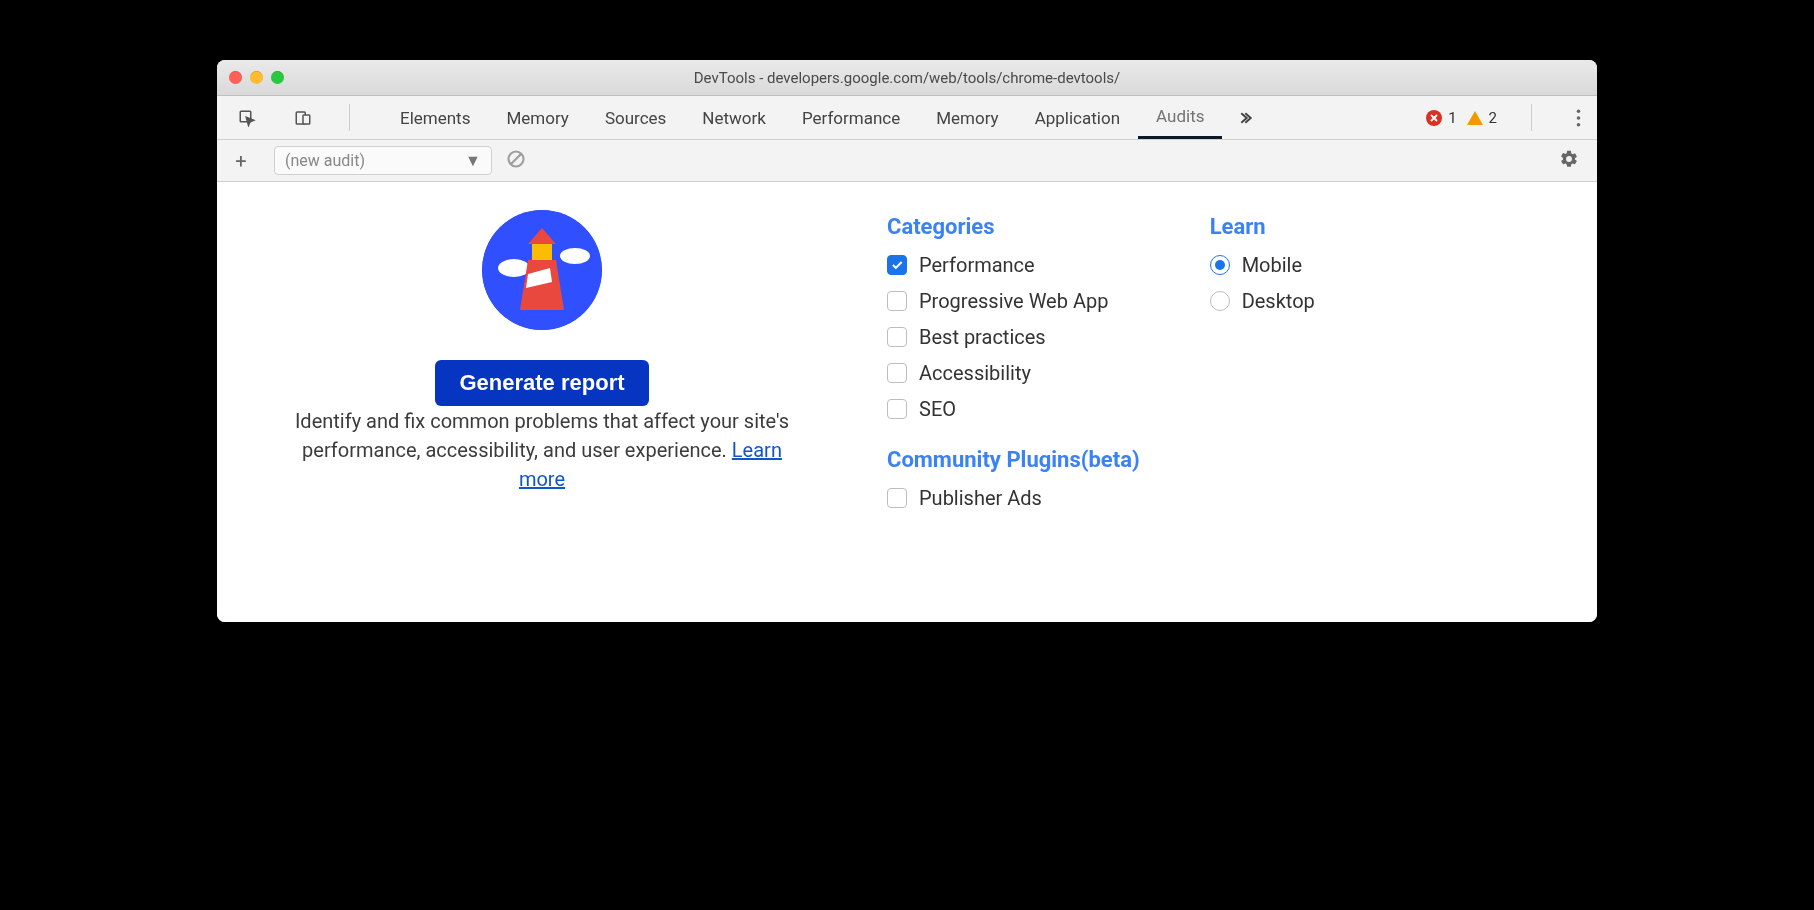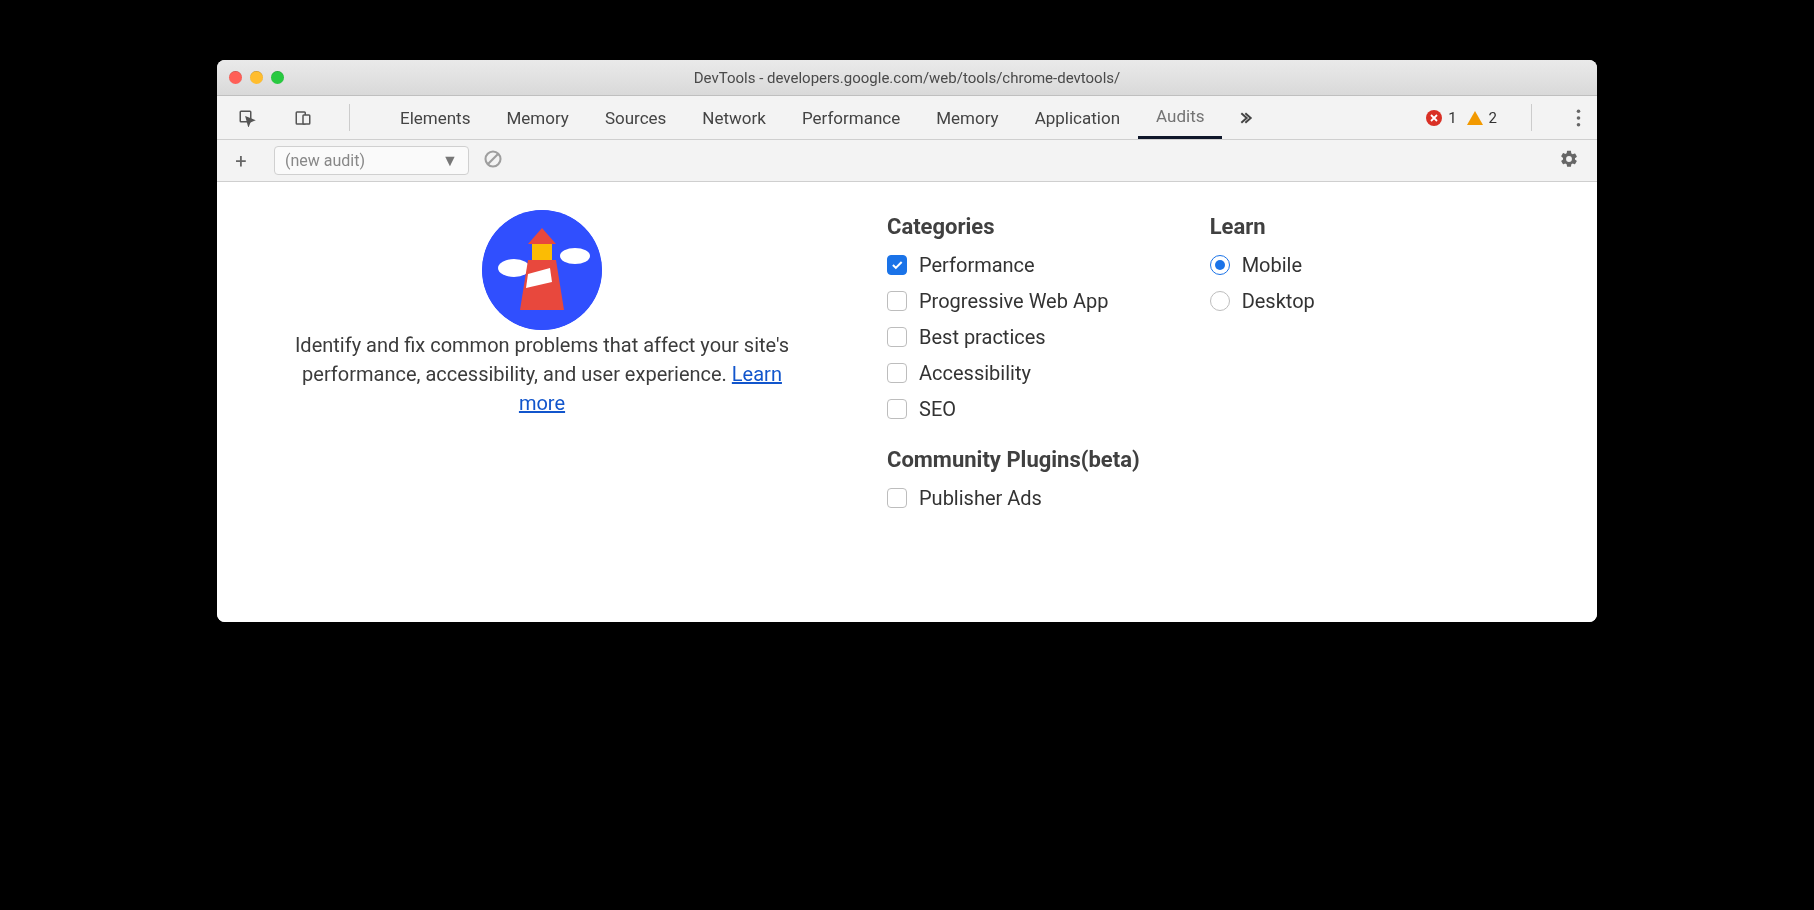--- a/index.html
+++ b/index.html
@@ -65,21 +65,21 @@
     .circle-red { width:16px;height:16px;border-radius:50%;background:#d93025; display:flex;align-items:center;justify-content:center;}
     .circle-red svg { width:10px;height:10px; }
     .tri-yel { width:0;height:0;border-left:8px solid transparent;border-right:8px solid transparent;border-bottom:14px solid #f29900;}
     .kebab { padding:0 16px; display:flex;align-items:center;}
     .subbar {
       height: 42px; background:#f3f3f3; border-bottom:1px solid #cfcfcf;
       display:flex; align-items:center; padding:0 10px;
     }
     .plus { width:28px; text-align:center; color:#666; font-size:20px; cursor:pointer;}
     .audit-select {
-      display:flex; align-items:center; gap:77px;
+      display:flex; align-items:center; gap:100px;
       border:1px solid #d0d0d0; border-radius:4px; background:#fafafa;
       padding:4px 10px; margin-left:6px; color:#888; font-size:16px; cursor:pointer;
     }
     .audit-select .chev { color:#777; }
     .noblock { margin-left:14px; color:#9e9e9e; cursor:pointer;}
     .gear { margin-left:auto; color:#666; padding-right:8px; cursor:pointer;}
     .content {
       display:flex; gap:40px; padding: 28px 20px 60px 20px; background:#fff;
       min-height: 440px;
     }
@@ -88,21 +88,21 @@
       width:120px;height:120px;border-radius:50%;background:#304ffe;
       display:flex;align-items:center;justify-content:center;position:relative;overflow:hidden;
     }
     .gen-btn {
       margin-top:30px; background:#0535c1;color:#fff;border:none;
       padding:10px 24px;font-size:22px;font-weight:600;border-radius:6px;cursor:pointer;
     }
     .desc { margin-top:1px; text-align:center; color:#3c3c3c; font-size:20px; line-height:1.45; max-width:520px;}
     .desc a { color:#1155cc; text-decoration:underline; cursor:pointer;}
     .right-col { flex:1; display:flex; gap:70px; padding-top:4px;}
-    .group-title { font-size:22px; font-weight:700; color:#404040; margin-bottom:14px;}
+    .group-title { font-size:22px; font-weight:700; color:#3b82f6; margin-bottom:14px;}
     .chk-row, .rad-row { display:flex; align-items:center; gap:12px; margin-bottom:12px; font-size:20px; color:#333; cursor:pointer;}
     .chk {
       width:20px;height:20px;border-radius:4px;border:1.5px solid #bdbdbd;background:#fff;
       display:flex;align-items:center;justify-content:center;
     }
     .chk.checked { background:#1a73e8;border-color:#1a73e8;}
     .chk.checked svg { width:14px;height:14px; color:#fff;}
     .rad {
       width:20px;height:20px;border-radius:50%;border:1.5px solid #bdbdbd;background:#fff;
       display:flex;align-items:center;justify-content:center;
@@ -206,20 +206,21 @@
         <svg width="120" height="120" viewBox="0 0 120 120">
           <circle cx="60" cy="60" r="60" fill="#304ffe"></circle>
           <ellipse cx="32" cy="58" rx="16" ry="9" fill="#fff"></ellipse>
           <ellipse cx="93" cy="46" rx="15" ry="8" fill="#fff"></ellipse>
           <path d="M60 18 L74 34 L46 34 Z" fill="#e8483d"></path>
           <rect x="50" y="34" width="20" height="16" fill="#fbbc04"></rect>
           <path d="M46 50 L74 50 L82 100 L38 100 Z" fill="#e8483d"></path>
           <path d="M46 64 L68 58 L70 72 L44 78 Z" fill="#fff"></path>
         </svg>
       </div>
+      <button class="gen-btn">Generate report</button>
       <p class="desc">
         <span>Identify and fix common problems that affect your site's performance, accessibility, and user experience. </span><a>Learn more</a>
       </p>
     </div>
 
     <div class="right-col">
       <div>
         <div class="section">
           <div class="group-title">Categories</div>
           <div class="chk-row">

